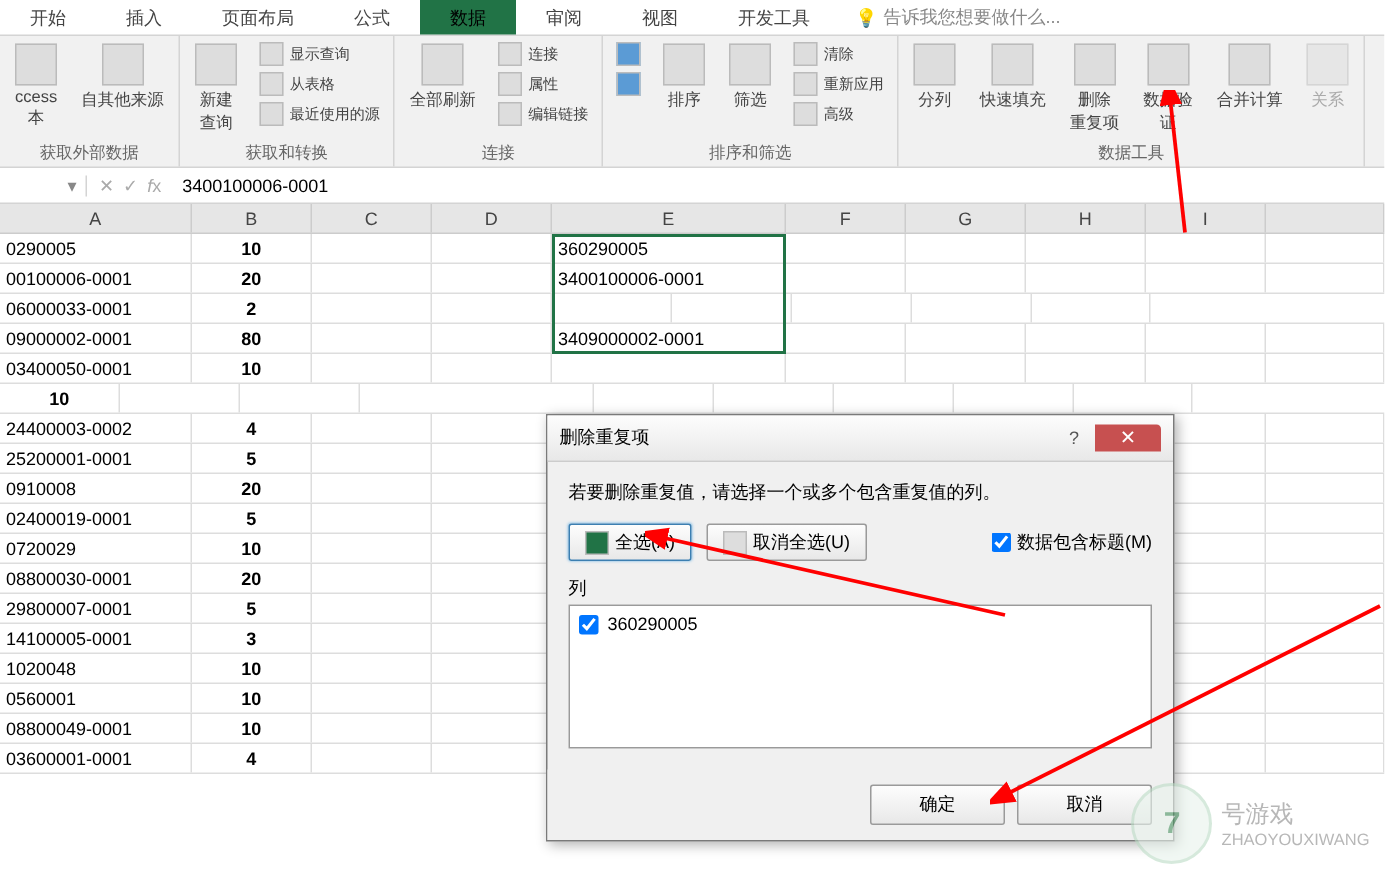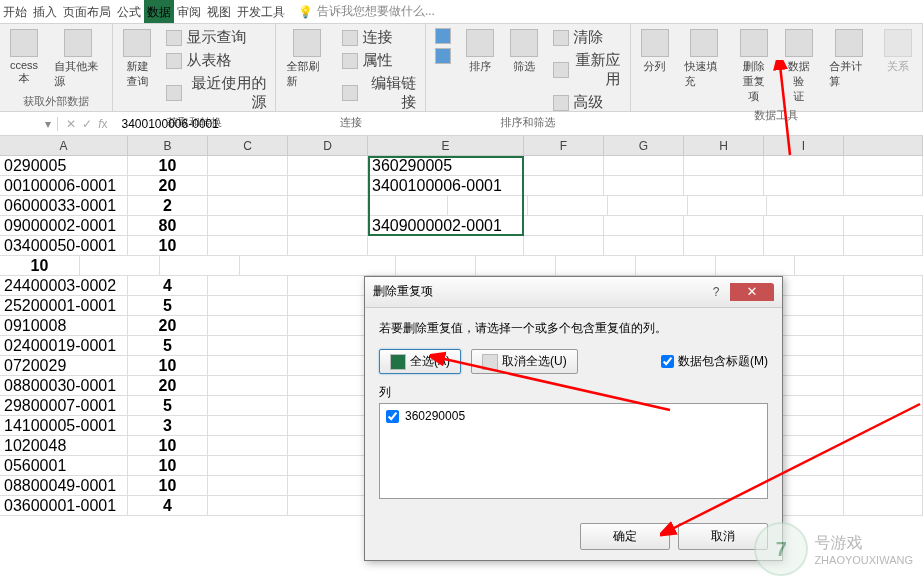--- a/index.html
+++ b/index.html
@@ -1,35 +1,35 @@
 <!DOCTYPE html>
 <html><head>
 <meta charset="utf-8">
 <style>
 * { margin: 0; padding: 0; box-sizing: border-box; font-family: "Microsoft YaHei", sans-serif; }
 body { background: #fff; width: 923px; height: 586px; overflow: hidden; position: relative; }
 
 
 .tabs { display: flex; background: #fff; border-bottom: 1px solid #d4d4d4; height: 24px; font-size: 12px; }
-.tab { padding: 4px 3px; cursor: pointer; color: #444; }
+.tab { padding: 4px 20px; cursor: pointer; color: #444; }
 .tab.active { background: #217346; color: #000000; }
 .tell-me { padding: 4px 10px; color: #888; display: flex; align-items: center; gap: 4px; }
 .bulb { font-size: 12px; }
 
 
 .ribbon { display: flex; background: #f1f1f1; border-bottom: 1px solid #d4d4d4; height: 88px; font-size: 11px; }
 .group { border-right: 1px solid #d4d4d4; padding: 3px 6px 2px; display: flex; flex-direction: column; justify-content: space-between; }
 .group-title { text-align: center; color: #666; font-size: 11px; padding-top: 2px; }
 .group-body { display: flex; gap: 8px; align-items: flex-start; }
 .big-btn { display: flex; flex-direction: column; align-items: center; gap: 2px; padding: 2px 4px; cursor: pointer; color: #444; }
 .big-btn .ico { width: 28px; height: 28px; background: #ddd; border: 1px solid #bbb; display: flex; align-items: center; justify-content: center; font-size: 16px; }
 .big-btn.disabled { color: #aaa; }
 .big-btn.disabled .ico { opacity: 0.5; }
 .small-stack { display: flex; flex-direction: column; gap: 2px; }
-.small-btn { display: flex; align-items: center; gap: 4px; padding: 1px 3px; cursor: pointer; color: #444; font-size: 15px; text-align: right; }
+.small-btn { display: flex; align-items: center; gap: 4px; padding: 1px 3px; cursor: pointer; color: #444; font-size: 10px; text-align: right; }
 .small-ico { width: 16px; height: 16px; background: #ddd; border: 1px solid #bbb; flex-shrink: 0; }
 .ico-green { background: #217346; }
 .ico-blue { background: #5b9bd5; }
 .ico-orange { background: #ed7d31; }
 .ico-red { background: #c00000; }
 .ico-gray { background: #a5a5a5; }
 .ico-yellow { background: #ffc000; }
 
 
 .fbar { display: flex; align-items: center; border-bottom: 1px solid #d4d4d4; height: 24px; font-size: 12px; }
@@ -46,21 +46,21 @@
 .colA { width: 128px; }
 .colB { width: 80px; }
 .colC { width: 80px; }
 .colD { width: 80px; }
 .colE { width: 156px; }
 .colF { width: 80px; }
 .colG { width: 80px; }
 .colH { width: 80px; }
 .colI { width: 80px; }
 .colJ { width: 79px; }
-.row { display: flex; height: 20px; font-size: 16px; border-bottom: 1px solid #ddd; }
+.row { display: flex; height: 20px; font-size: 12px; border-bottom: 1px solid #ddd; }
 .cell { border-right: 1px solid #ddd; padding: 0 4px; line-height: 20px; overflow: hidden; white-space: nowrap; }
 .cell.right { text-align: center; font-weight: bold; }
 .cell.colA { text-align: left; }
 .sel-range { position: absolute; border: 2px solid #217346; pointer-events: none; }
 
 
 .dialog { position: absolute; left: 364px; top: 276px; width: 419px; background: #f0f0f0; border: 1px solid #7a7a7a; box-shadow: 2px 2px 8px rgba(0,0,0,0.3); font-size: 12px; }
 .dlg-title { background: linear-gradient(#fdfdfd,#e8e8e8); border-bottom: 1px solid #ccc; padding: 6px 8px; display: flex; justify-content: space-between; align-items: flex-start; }
 .dlg-ctrls { display: flex; gap: 2px; }
 .dlg-x { background: #c75050; color: #fff; width: 44px; height: 18px; text-align: center; line-height: 18px; border-radius: 0 3px 0 0; cursor: pointer; font-size: 13px; }

